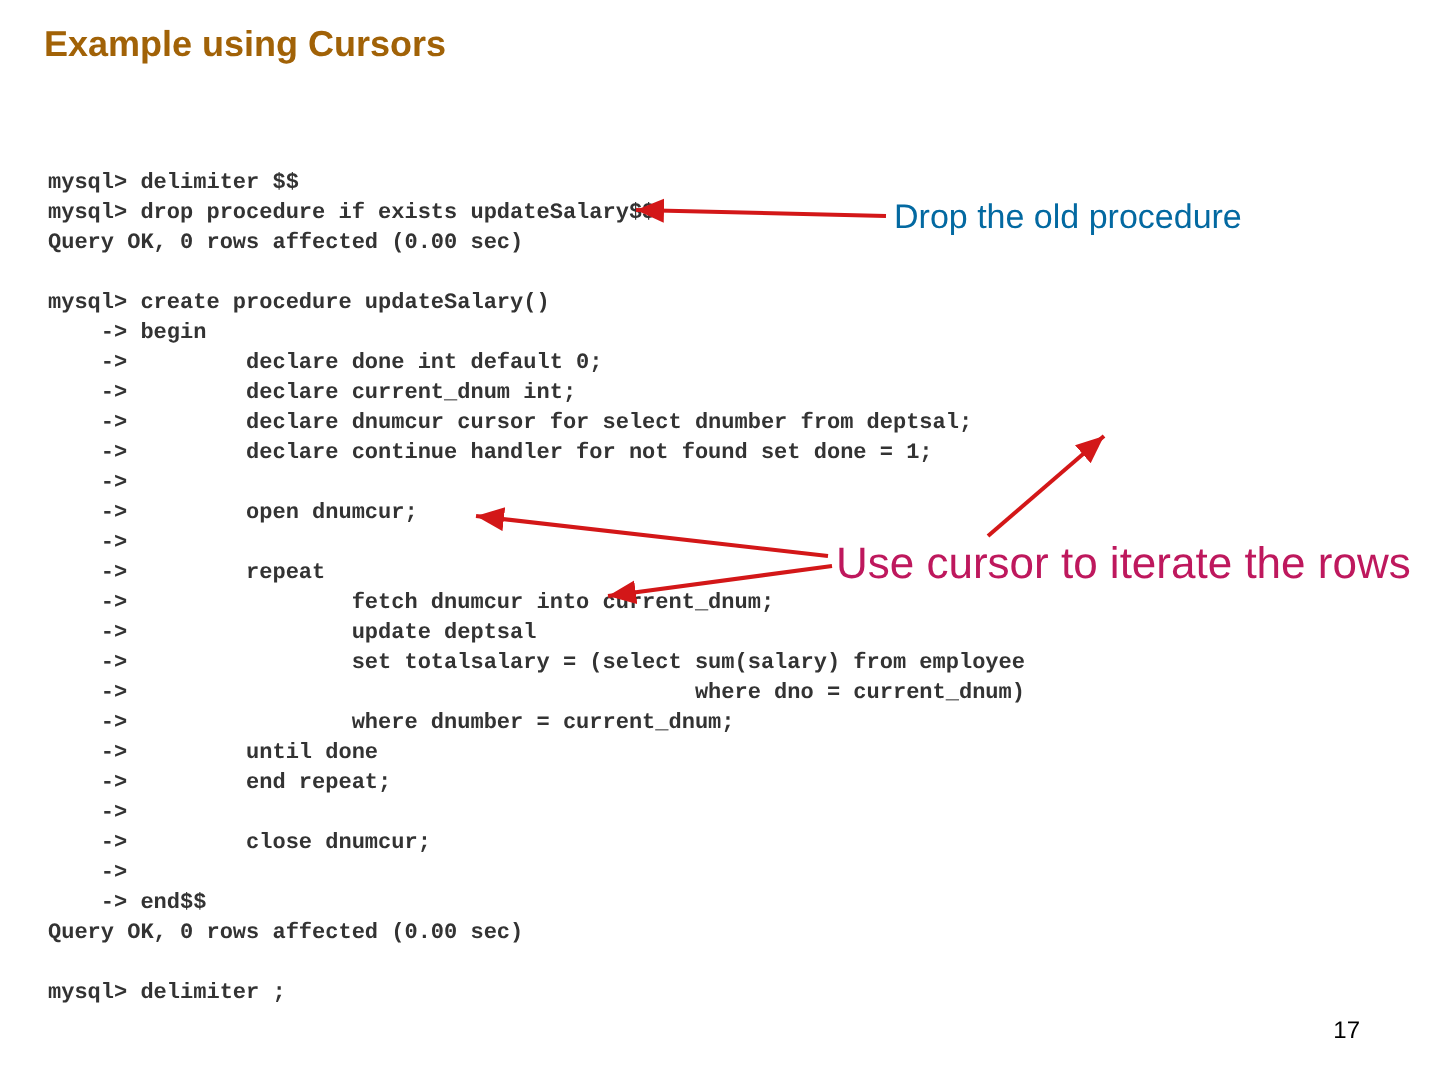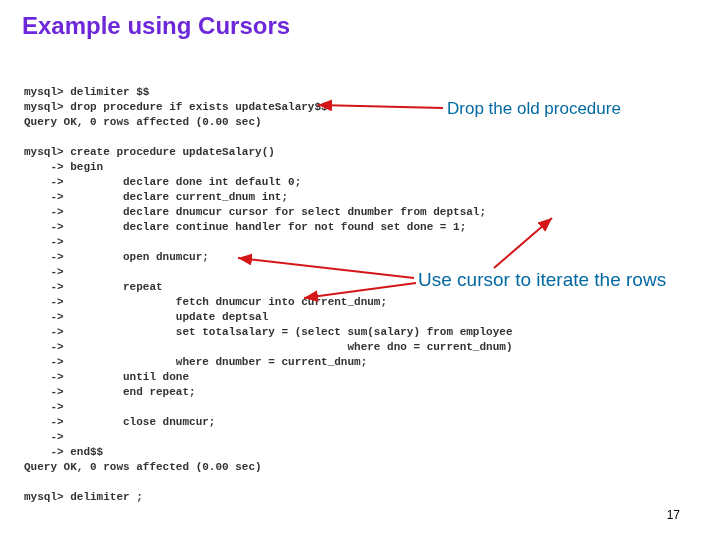--- a/index.html
+++ b/index.html
@@ -8,23 +8,23 @@
       height: 540px;
       background: #fff;
       font-family: Arial, Helvetica, sans-serif;
       position: relative;
       overflow: hidden;
     }
     .title {
       position: absolute;
       top: 12px;
       left: 22px;
-      font-size: 24px;
+      font-size: 18px;
       font-weight: bold;
-      color: #6d28d9;
+      color: #a16207;
     }
     .code {
       position: absolute;
       top: 85px;
       left: 24px;
       font-family: "Courier New", Courier, monospace;
       font-size: 11px;
       line-height: 15px;
       color: #333;
       white-space: pre;
@@ -35,22 +35,22 @@
       top: 99px;
       left: 447px;
       font-size: 17px;
       color: #0369a1;
       font-family: Arial, Helvetica, sans-serif;
     }
     .annot2 {
       position: absolute;
       top: 269px;
       left: 418px;
-      font-size: 19px;
-      color: #0369a1;
+      font-size: 22px;
+      color: #be185d;
       font-family: Arial, Helvetica, sans-serif;
     }
     .pagenum {
       position: absolute;
       bottom: 18px;
       right: 40px;
       font-size: 12px;
       color: #000;
       margin-top: 47px;
     }

